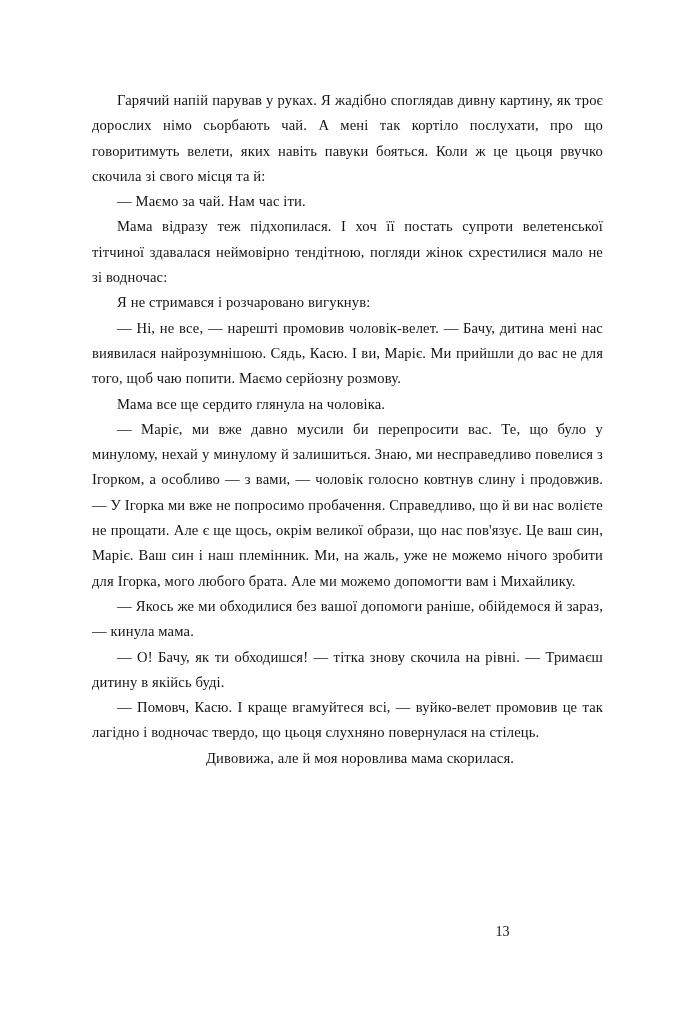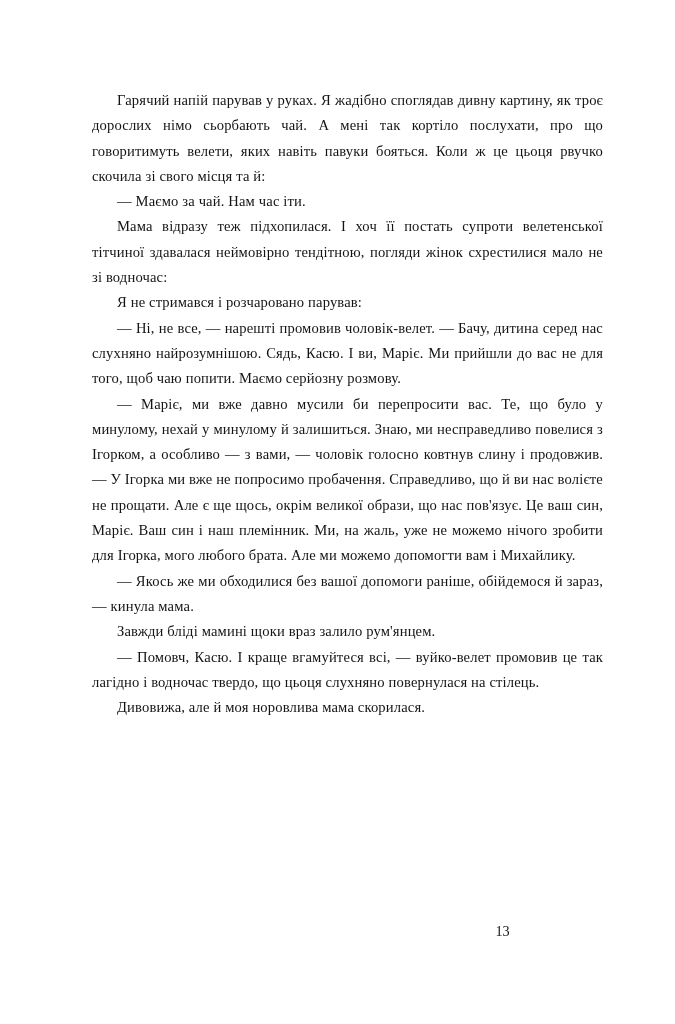--- a/index.html
+++ b/index.html
@@ -30,21 +30,21 @@
     letter-spacing: 0.01em;
     -webkit-hyphens: none;
     hyphens: none;
   }
   .para {
     margin: 0;
     text-indent: 25px;
     text-align: justify;
   }
   .para:last-child {
-    text-align: left;
+    text-align: center;
   }
   .page-number {
     position: absolute;
     left: 0;
     right: 0;
     bottom: 84px;
     text-align: center;
     font-size: 14.2px;
     color: #141414;
     font-family: "Liberation Serif", serif;
@@ -52,22 +52,23 @@
   }
 </style>
 </head>
 <body>
 
 <div class="page">
   <div class="body-text">
     <p class="para">Гарячий напій парував у руках. Я жадібно споглядав дивну картину, як троє дорослих німо сьорбають чай. А мені так кортіло послухати, про що говоритимуть велети, яких навіть павуки бояться. Коли ж це цьоця рвучко скочила зі свого місця та й:</p>
     <p class="para">— Маємо за чай. Нам час іти.</p>
     <p class="para">Мама відразу теж підхопилася. І хоч її постать супроти велетенської тітчиної здавалася неймовірно тендітною, погляди жінок схрестилися мало не зі водночас:</p>
-    <p class="para">Я не стримався і розчаровано парував:</p>
-    <p class="para">— Ні, не все, — нарешті промовив чоловік-велет. — Бачу, дитина серед нас слухняно найрозумнішою. Сядь, Касю. І ви, Маріє. Ми прийшли до вас не для того, щоб чаю попити. Маємо серйозну розмову.</p>
+    <p class="para">Я не стримався і розчаровано вигукнув:</p>
+    <p class="para">— Ні, не все, — нарешті промовив чоловік-велет. — Бачу, дитина мені нас виявилася найрозумнішою. Сядь, Касю. І ви, Маріє. Ми прийшли до вас не для того, щоб чаю попити. Маємо серйозну розмову.</p>
+    <p class="para">Мама все ще сердито глянула на чоловіка.</p>
     <p class="para">— Маріє, ми вже давно мусили би перепросити вас. Те, що було у минулому, нехай у минулому й залишиться. Знаю, ми несправедливо повелися з Ігорком, а особливо — з вами, — чоловік голосно ковтнув слину і продовжив. — У Ігорка ми вже не попросимо пробачення. Справедливо, що й ви нас волієте не прощати. Але є ще щось, окрім великої образи, що нас пов'язує. Це ваш син, Маріє. Ваш син і наш племінник. Ми, на жаль, уже не можемо нічого зробити для Ігорка, мого любого брата. Але ми можемо допомогти вам і Михайлику.</p>
     <p class="para">— Якось же ми обходилися без вашої допомоги раніше, обійдемося й зараз, — кинула мама.</p>
-    <p class="para">Завжди бліді мамині щоки враз залило рум'янцем.</p>
+    <p class="para">— О! Бачу, як ти обходишся! — тітка знову скочила на рівні. — Тримаєш дитину в якійсь буді.</p>
     <p class="para">— Помовч, Касю. І краще вгамуйтеся всі, — вуйко-велет промовив це так лагідно і водночас твердо, що цьоця слухняно повернулася на стілець.</p>
     <p class="para">Дивовижа, але й моя норовлива мама скорилася.</p>
   </div>
   <div class="page-number">13</div>
 </div>
 
 </body></html>

